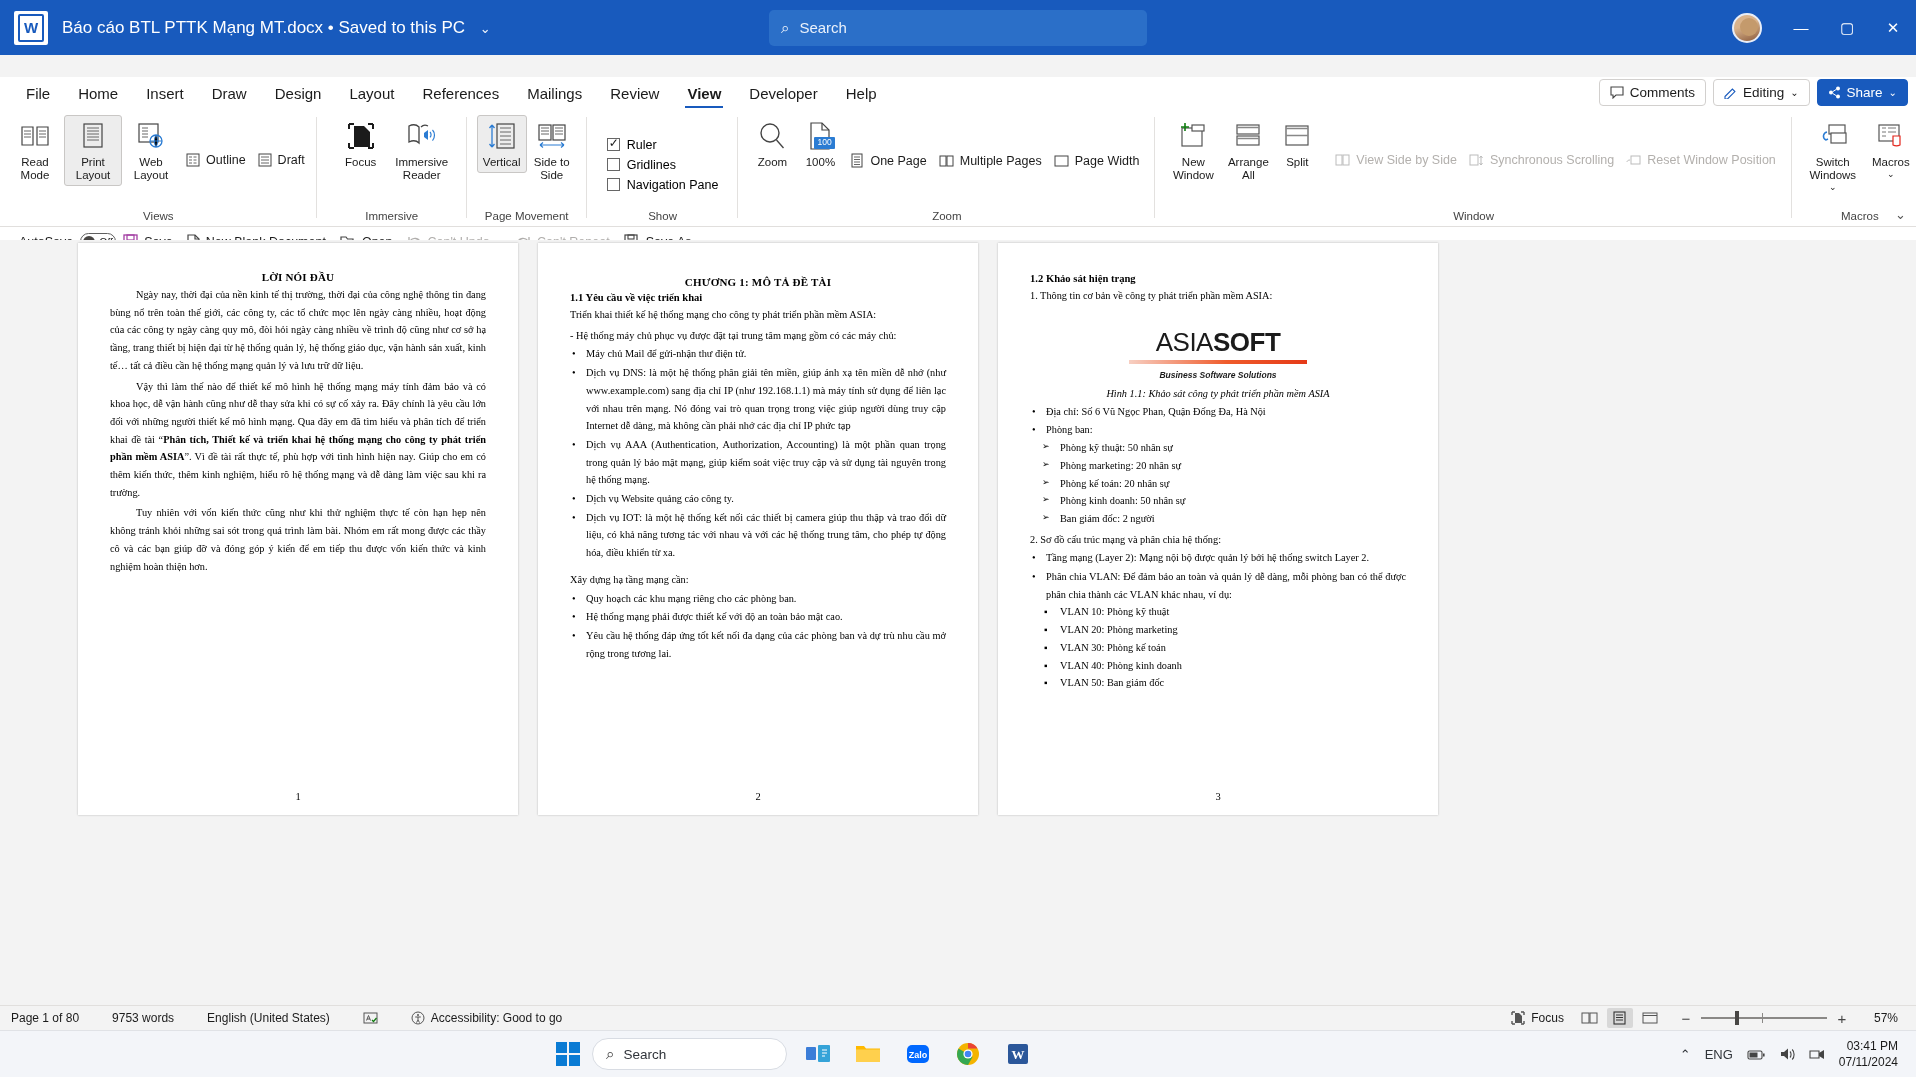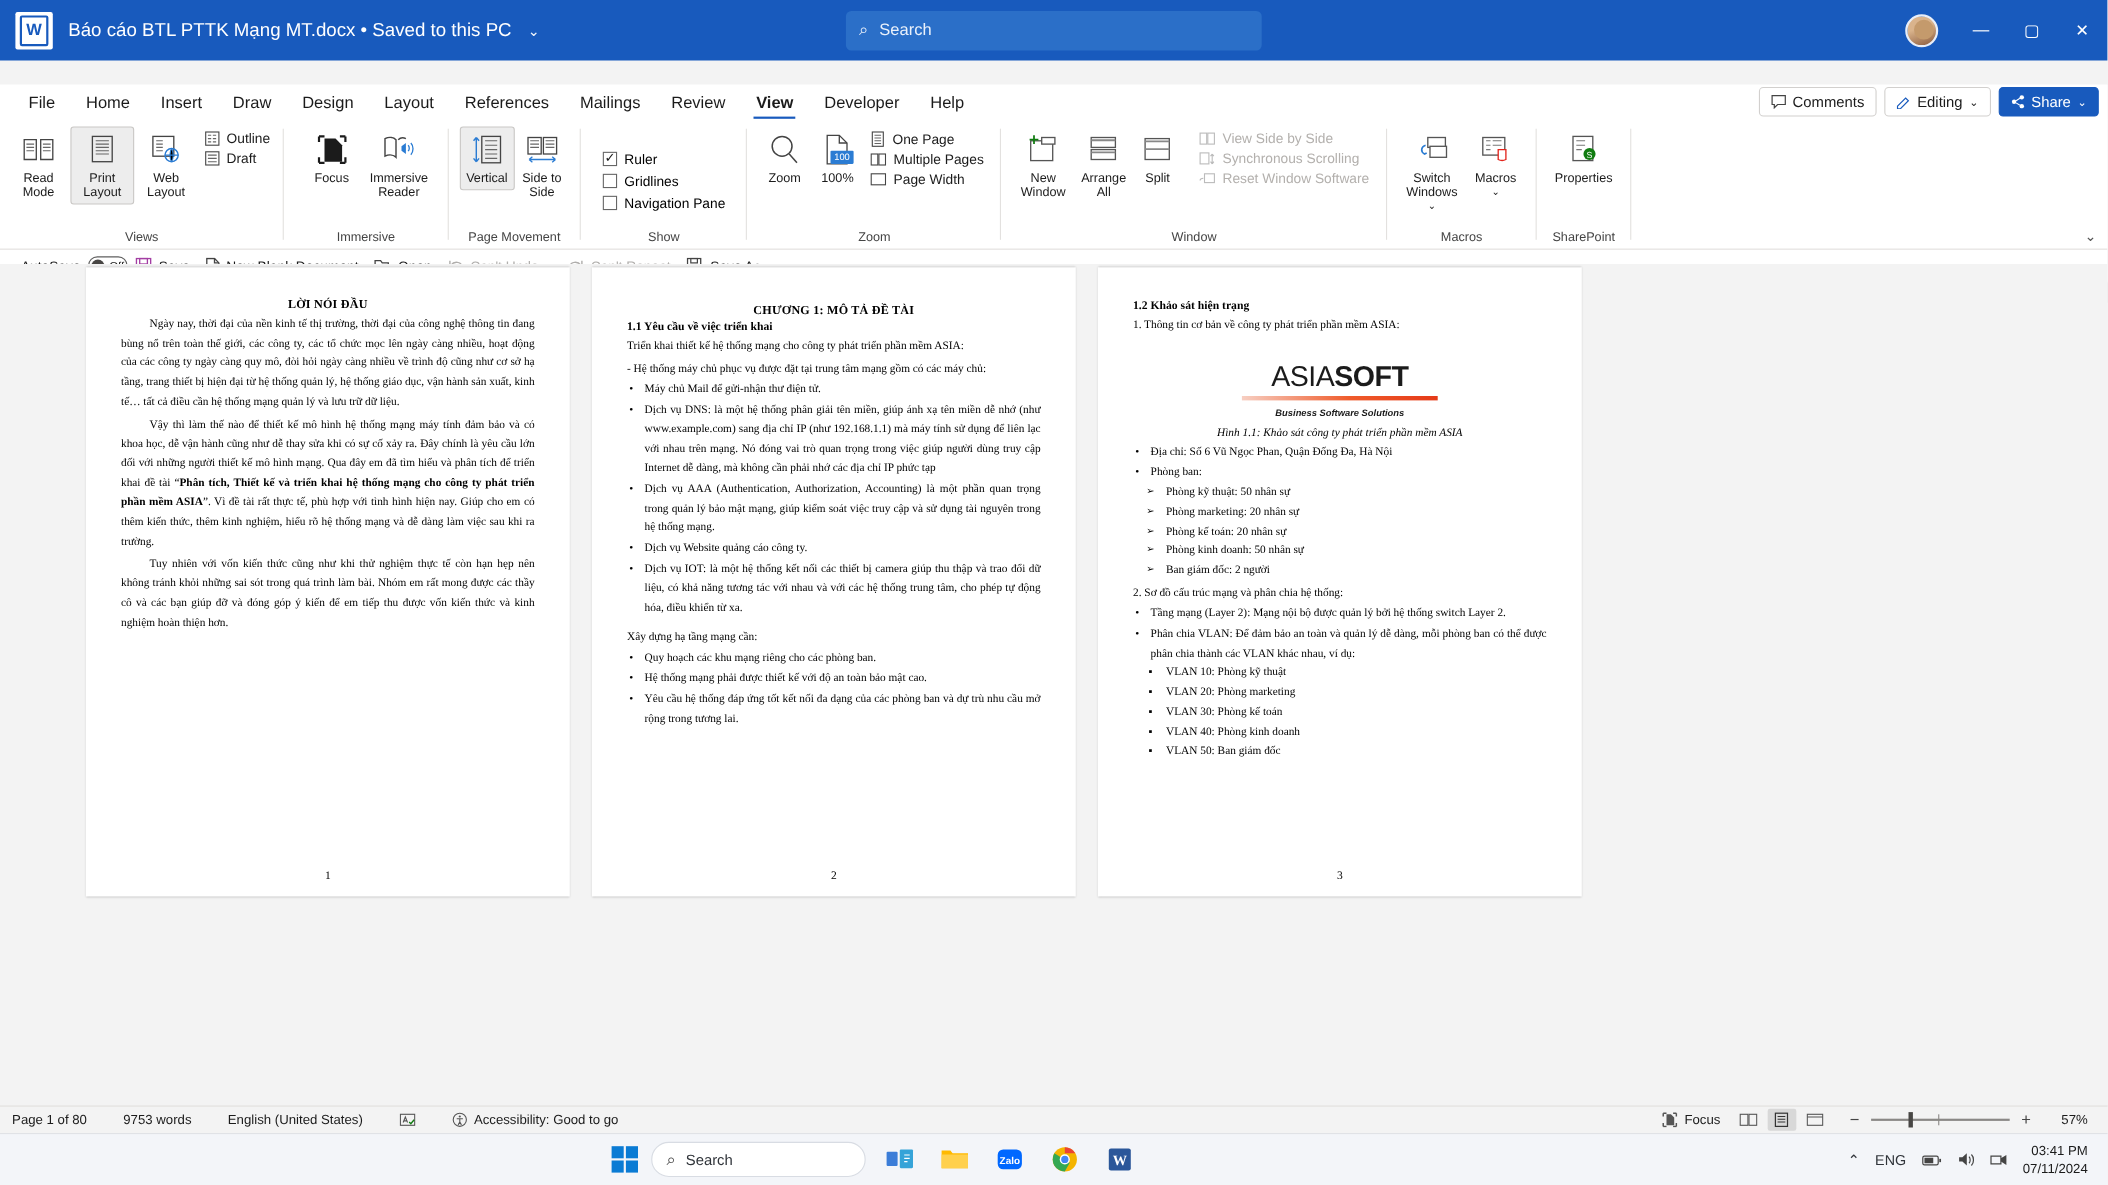--- a/index.html
+++ b/index.html
@@ -77,21 +77,21 @@
   .grp:after{
     content:""; position:absolute; right:0; top:8px; bottom:8px; width:1px; background:#e3e1df;
   }
   .bigbtn{
     width:58px; display:flex; flex-direction:column; align-items:center;
     font-size:11.5px; color:#1b1b1b; text-align:center; line-height:1.15; padding:3px 1px;
     border:1px solid transparent; border-radius:3px;
   }
   .bigbtn.sel{ background:#ededed; border-color:#c9c7c5; }
   .bigbtn .ic{ height:34px; display:flex;align-items:center;justify-content:center; margin-bottom:3px;}
-  .smallcol{ display:flex; flex-direction:column; justify-content:center; padding-top:2px;}
+  .smallcol{ display:flex; justify-content:center; padding-top:2px;margin-top:34px;}
   .smallbtn{
     display:flex;align-items:center;gap:6px;font-size:12.5px;color:#1b1b1b;
     padding:2px 6px; border-radius:3px; white-space:nowrap;
   }
   .smallbtn.dis{ color:#b3b0ad; }
   .chk{ display:flex;align-items:center;gap:7px;font-size:12.5px;padding:3px 6px;white-space:nowrap;}
   .chkbox{ width:13px;height:13px;border:1px solid #666;background:#fff;display:inline-block;position:relative;}
   .chkbox.on:after{
     content:"✓"; position:absolute; left:1px; top:-3px; font-size:12px; color:#1b1b1b;
   }
@@ -461,21 +461,21 @@
                 <rect x="1" y="1" width="8" height="10" fill="none" stroke="#bbb" stroke-width="1"></rect>
                 <path d="M12 2v9M12 2l-1.5 2M12 2l1.5 2M12 11l-1.5-2M12 11l1.5-2" stroke="#bbb" stroke-width="1" fill="none"></path>
               </svg>
           <span>Synchronous Scrolling</span>
         </div>
         <div class="smallbtn dis">
           <svg width="15" height="13" viewBox="0 0 15 13">
                 <rect x="5" y="2" width="9" height="8" fill="none" stroke="#bbb" stroke-width="1"></rect>
                 <path d="M4 6C2 6 1 7 1 8" stroke="#bbb" stroke-width="1" fill="none"></path>
               </svg>
-          <span>Reset Window Software</span>
+          <span>Reset Window Position</span>
         </div>
       </div>
     </div>
     <div class="grp-label">Window</div>
   </div>
 
   <div class="grp" style="padding:0 10px;">
     <div class="grp-items">
       <div class="bigbtn" style="width:62px">
         <div class="ic">

